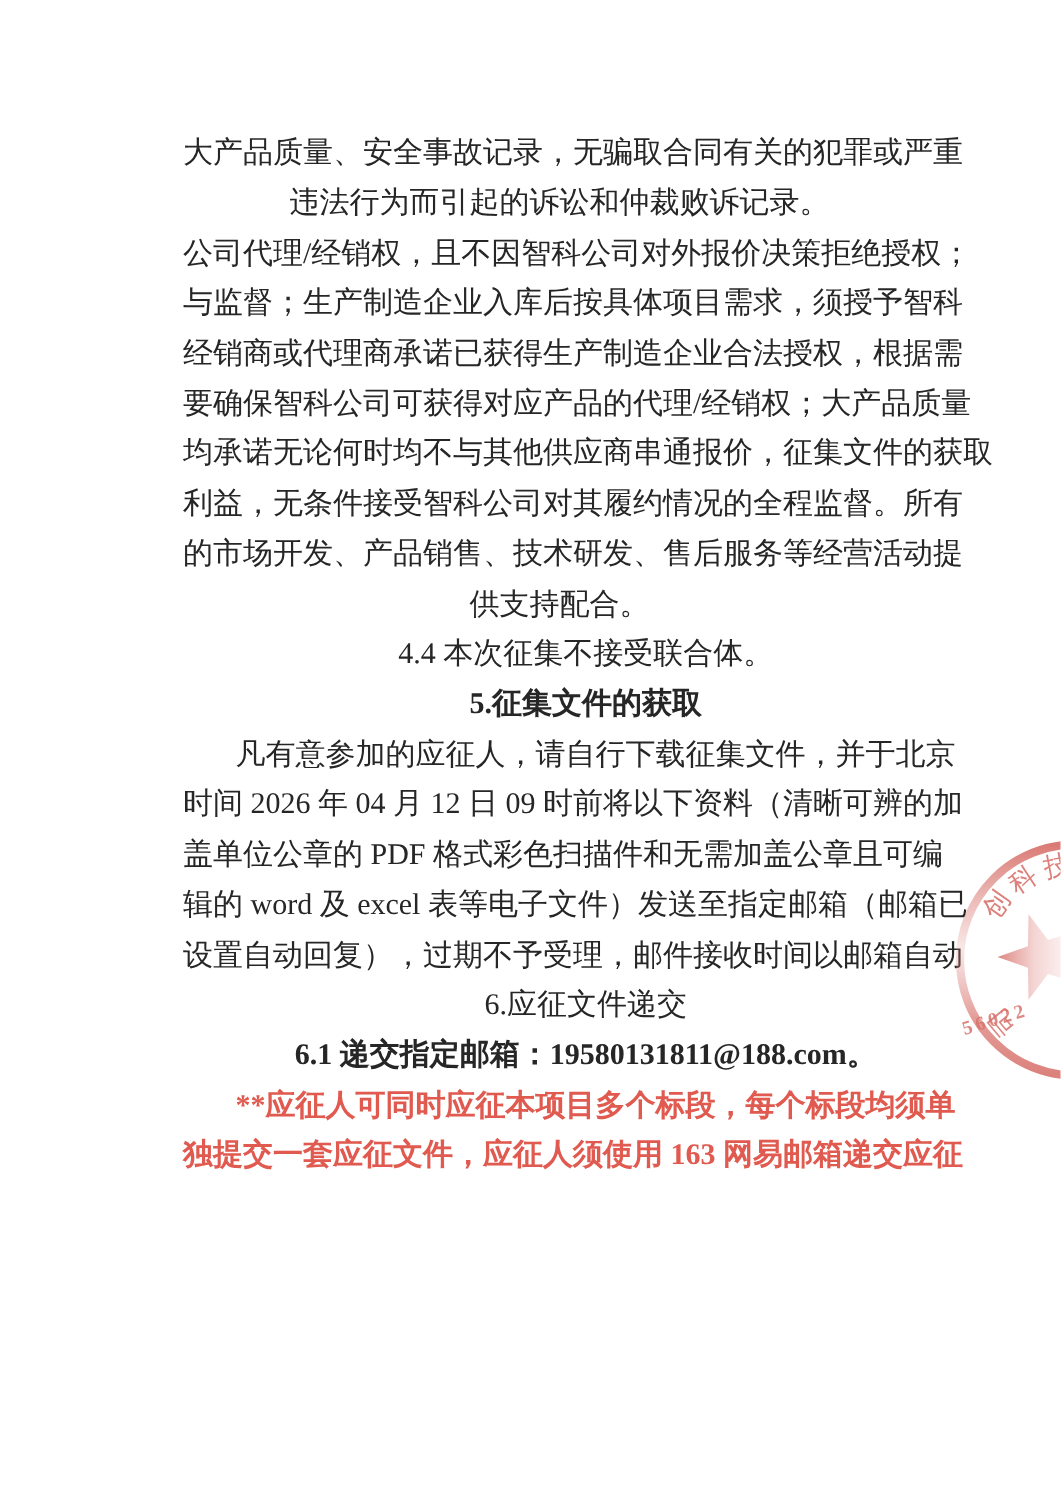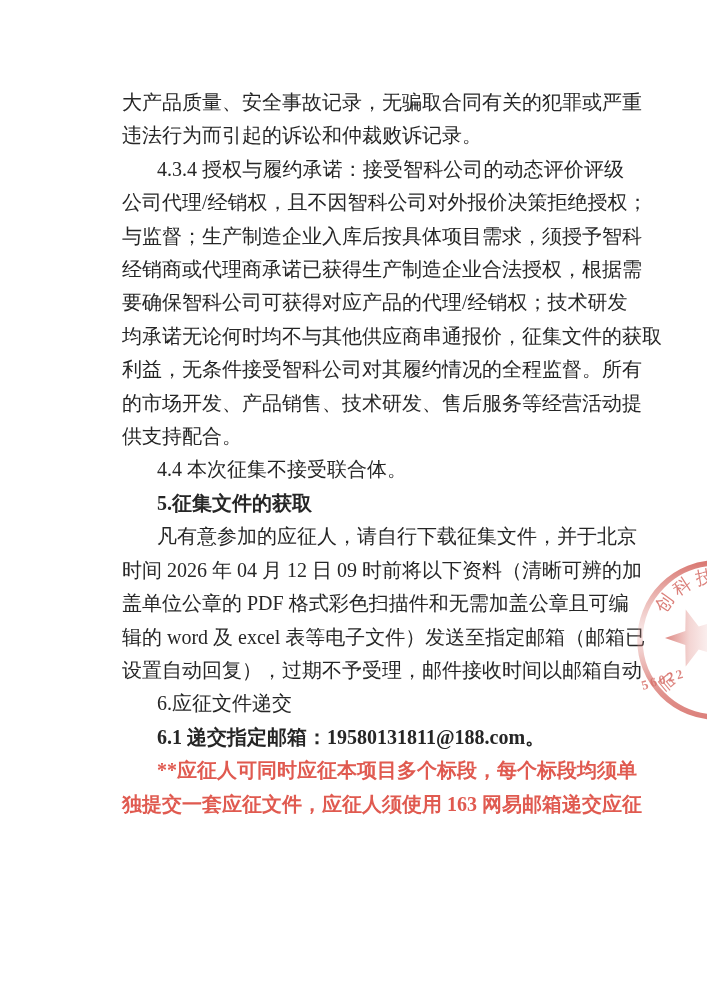--- a/index.html
+++ b/index.html
@@ -19,21 +19,21 @@
   .content {
     position: absolute;
     left: 110px; top: 86px;
     width: 502px;
   }
   .line {
     font-size: 20px;
     line-height: 33.4px;
     color: var(--body-text, #262626);
     white-space: nowrap;
-    text-align: left;
+    text-align: center;
   }
   .line.just {
     text-align: justify;
     text-align-last: justify;
   }
   .line.indent { text-indent: 35px; }
   .line.bold { font-weight: bold; }
   .line.red {
     color: var(--red-text, #e05a50);
     font-weight: bold;
@@ -57,25 +57,24 @@
   }
 </style>
 </head>
 <body>
 
 <div class="page">
 
   <div class="content">
       <div class="line normal just">大产品质量、安全事故记录，无骗取合同有关的犯罪或严重</div>
       <div class="line normal">违法行为而引起的诉讼和仲裁败诉记录。</div>
-      <div class="line normal indent just">4.3.4 授权与履约承诺：接受智科公司的动态评价评级</div>
       <div class="line normal just">公司代理/经销权，且不因智科公司对外报价决策拒绝授权；</div>
       <div class="line normal just">与监督；生产制造企业入库后按具体项目需求，须授予智科</div>
       <div class="line normal just">经销商或代理商承诺已获得生产制造企业合法授权，根据需</div>
-      <div class="line normal just">要确保智科公司可获得对应产品的代理/经销权；技术研发</div>
+      <div class="line normal just">要确保智科公司可获得对应产品的代理/经销权；大产品质量</div>
       <div class="line normal just">均承诺无论何时均不与其他供应商串通报价，征集文件的获取</div>
       <div class="line normal just">利益，无条件接受智科公司对其履约情况的全程监督。所有</div>
       <div class="line normal just">的市场开发、产品销售、技术研发、售后服务等经营活动提</div>
       <div class="line normal">供支持配合。</div>
       <div class="line normal indent">4.4 本次征集不接受联合体。</div>
       <div class="line bold indent">5.征集文件的获取</div>
       <div class="line normal indent just">凡有意参加的应征人，请自行下载征集文件，并于北京</div>
       <div class="line normal just">时间 2026 年 04 月 12 日 09 时前将以下资料（清晰可辨的加</div>
       <div class="line normal just">盖单位公章的 PDF 格式彩色扫描件和无需加盖公章且可编</div>
       <div class="line normal just">辑的 word 及 excel 表等电子文件）发送至指定邮箱（邮箱已</div>

